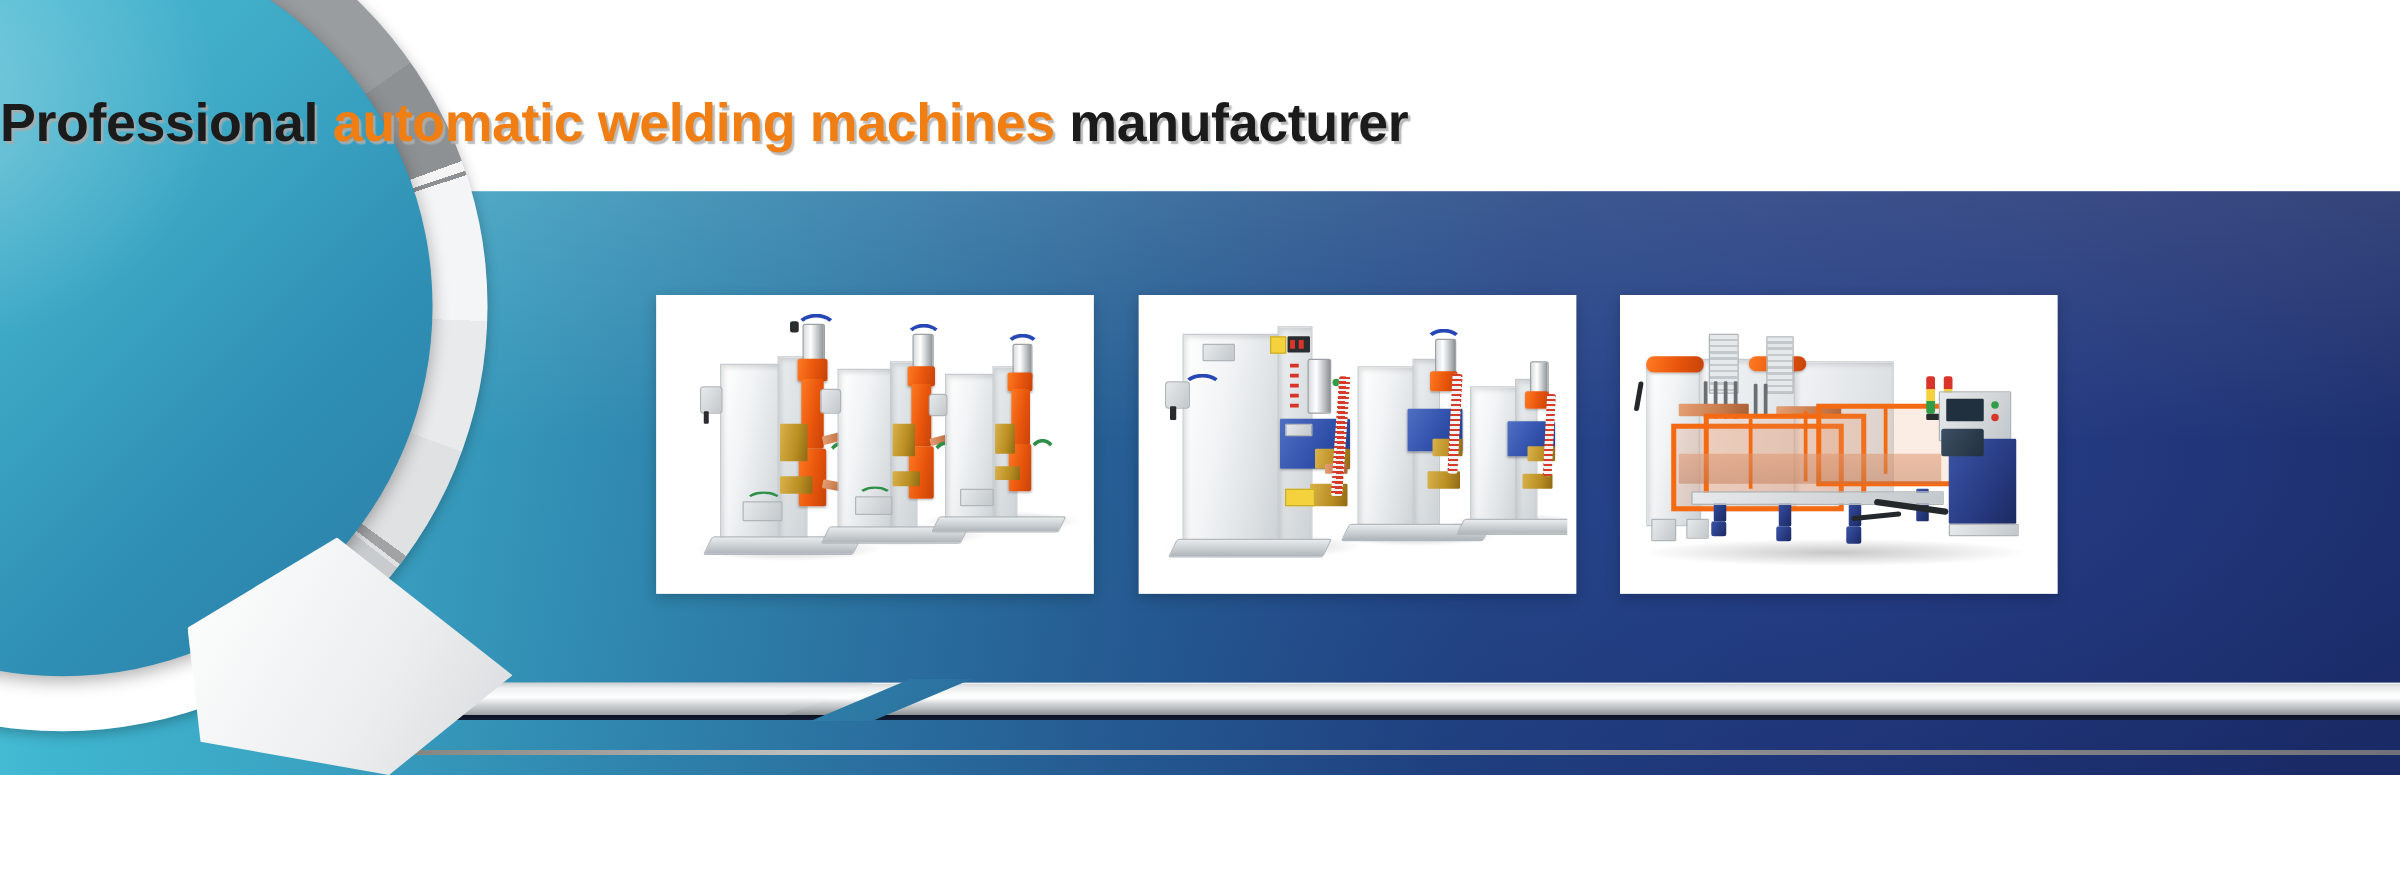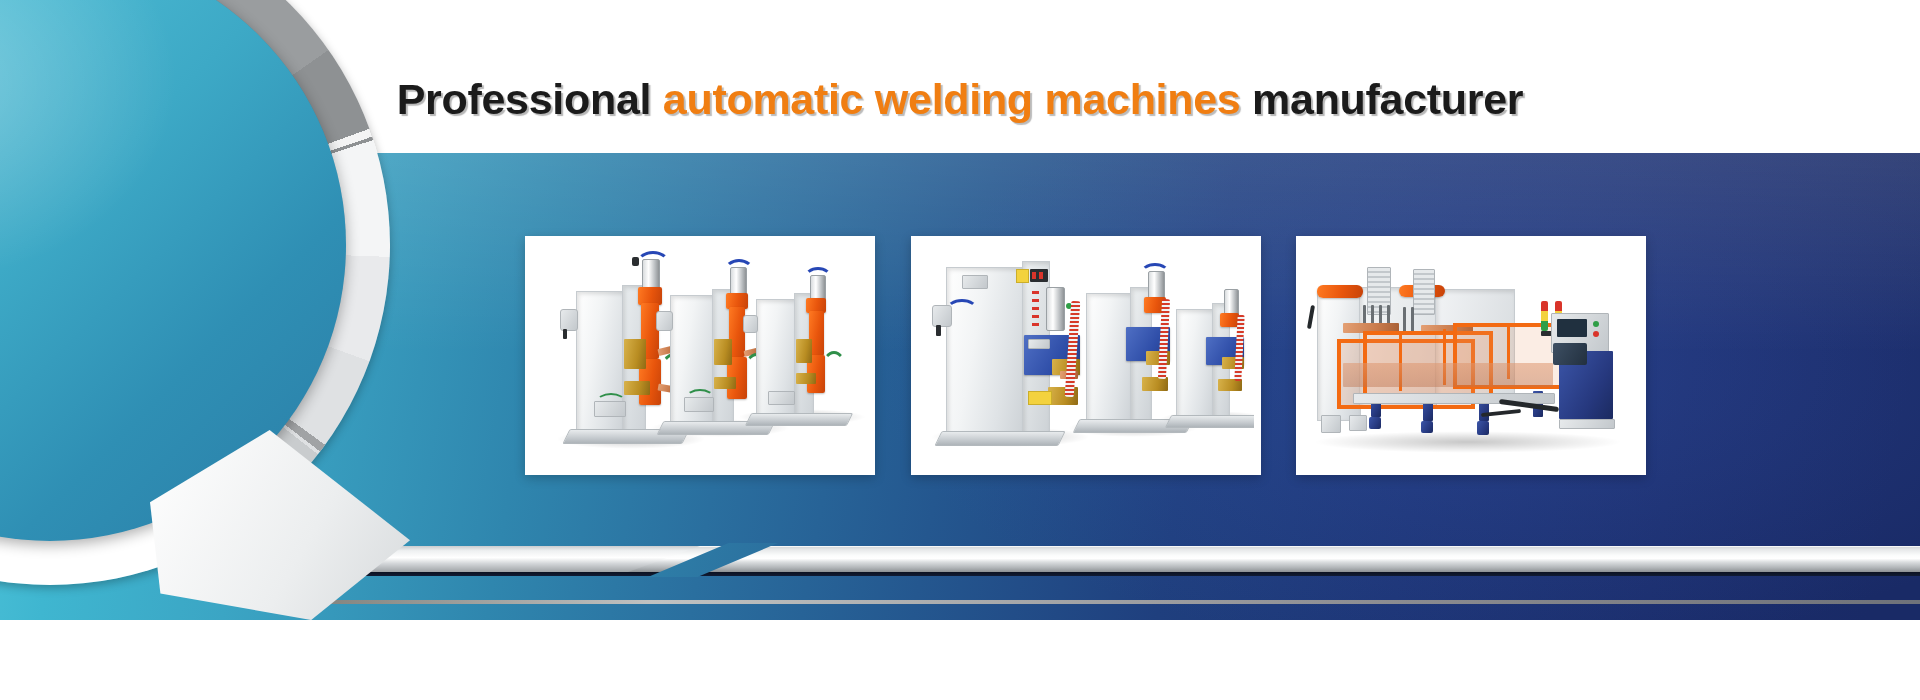--- a/index.html
+++ b/index.html
@@ -117,21 +117,21 @@
   
   .arc-wedge{
     position:absolute;left:150px;top:430px;width:260px;height:190px;
     background:linear-gradient(120deg,#ffffff,#eceeef 60%,#d7dadc);
     clip-path:polygon(0 38%, 46% 0, 100% 58%, 62% 100%, 4% 86%);
     box-shadow:0 2px 8px rgba(0,0,0,.25);
   }
 
   
   .headline{
-    position:absolute;left:0;top:46px;width:1920px;text-align:center;
+    position:absolute;left:0;top:46px;width:1920px;text-align:left;
     font-family:"Liberation Sans",sans-serif;
     font-size:43px;font-weight:700;letter-spacing:-.3px;white-space:nowrap;
   }
   .headline .seg{display:inline;}
   .t-dark{color:#1b1b1b;text-shadow:2px 2px 1px rgba(170,170,170,.85);}
   .t-accent{color:#f07e12;text-shadow:2px 2px 1px rgba(175,175,175,.85);}
 
   
   .cards{position:absolute;left:0;top:0;width:1920px;height:700px;}
   .card{

